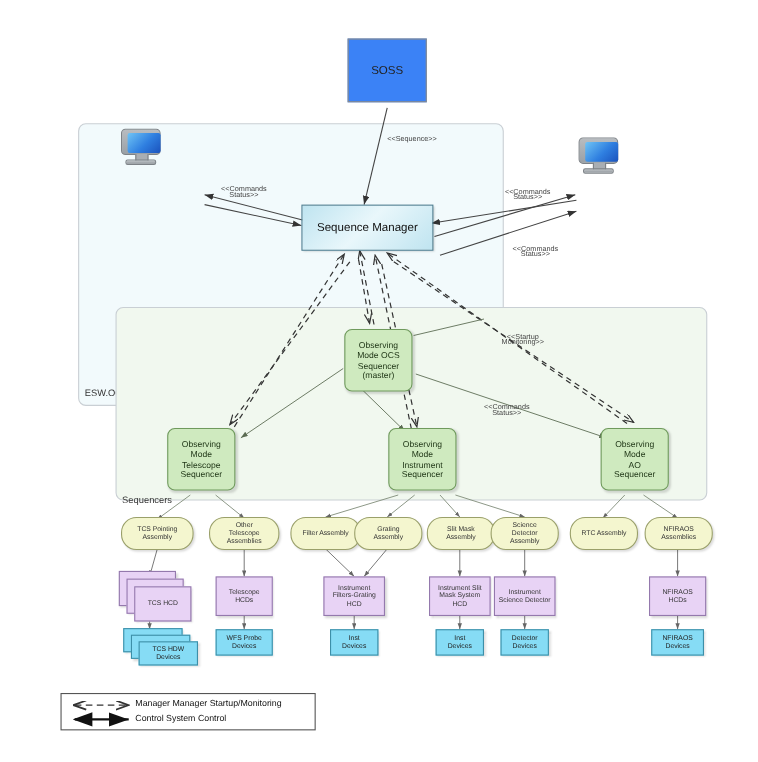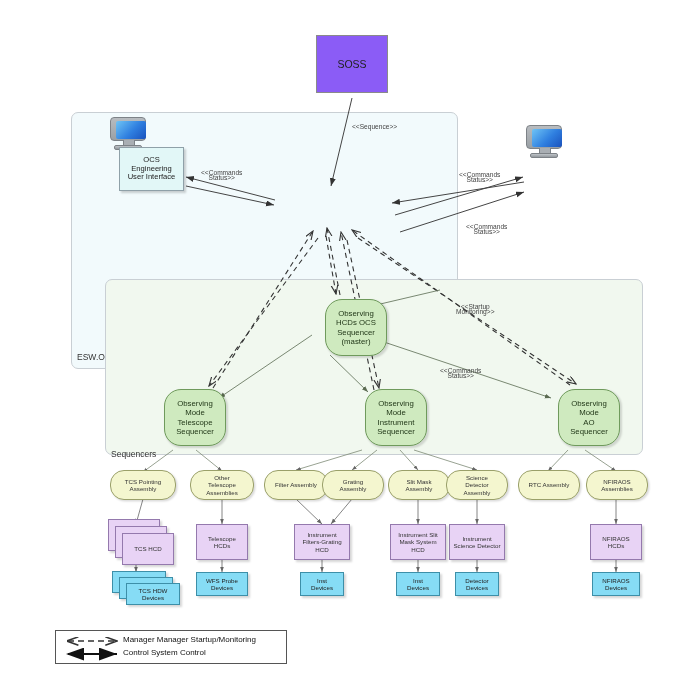--- a/index.html
+++ b/index.html
@@ -12,28 +12,28 @@
   .pkg{position:absolute;border:1.5px solid #c9cfd4;border-radius:7px;box-sizing:border-box;}
   .pkg.blue{background:#f2fafc;}
   .pkg.green{background:#f1f8ef;}
   .pkg-label{position:absolute;font-size:8.5px;color:#333;white-space:nowrap;}
 
   
   .node{position:absolute;box-sizing:border-box;display:flex;align-items:center;
         justify-content:center;text-align:center;line-height:1.18;}
   .node span{display:block;padding:0 2px;}
 
-  .soss{background:#8b5cf6;border:1.4px solid #8a8a8a;font-size:10.5px;color:#222;}
+  .soss{background:#3b82f6;border:1.4px solid #8a8a8a;font-size:10.5px;color:#222;}
   .uibox{background:#e2f7f7;border:1px solid #8fa0a8;font-size:7.6px;color:#222;
          box-shadow:1.5px 1.5px 2px rgba(0,0,0,.18);}
   .seqmgr{background:linear-gradient(135deg,#bfe4f0 0%,#e9f7fb 48%,#bfe4f0 100%);
           border:1px solid #4f7f92;font-size:10.5px;color:#111;
           box-shadow:1.5px 1.5px 2px rgba(0,0,0,.2);}
-  .seqnode{background:#cfeabf;border:1.2px solid #6f9a5c;border-radius:17px;
-           font-size:7.8px;color:#1d3314;box-shadow:1.5px 1.5px 2px rgba(0,0,0,.14);margin-left:12px;}
+  .seqnode{background:#cfeabf;border:1.2px solid #6f9a5c;border-radius:7px;
+           font-size:7.8px;color:#1d3314;box-shadow:1.5px 1.5px 2px rgba(0,0,0,.14);}
   .asm{background:#f4f6cf;border:1.1px solid #9aa06a;border-radius:14px;
        font-size:6.2px;color:#333;box-shadow:1.5px 1.5px 2px rgba(0,0,0,.14);}
   .hcd{background:#e8d3f5;border:1.1px solid #9479ad;font-size:6.2px;color:#333;
        box-shadow:1.5px 1.5px 2px rgba(0,0,0,.16);}
   .dev{background:#86dcf5;border:1.1px solid #3d8fa8;font-size:6.2px;color:#222;
        box-shadow:1.5px 1.5px 2px rgba(0,0,0,.16);}
 
   
   .stack{position:absolute;}
   .stack .card{position:absolute;box-sizing:border-box;}
@@ -155,38 +155,36 @@
     <span>SOSS</span>
   </div>
 
   <div class="monitor" style="left:108px;top:117px;">
     <div class="mon-screen">
       <div class="mon-glass"></div>
     </div>
     <div class="mon-neck"></div>
     <div class="mon-base"></div>
   </div>
-  <div class="node uibox" style="left:119px;top:147px;width:65px;height:44px;flex-direction:column;">
-    <span>OCS</span>
-    <span>Engineering</span>
-    <span>User Interface</span>
-  </div>
 
   <div class="monitor" style="left:524px;top:125px;">
     <div class="mon-screen">
       <div class="mon-glass"></div>
     </div>
     <div class="mon-neck"></div>
     <div class="mon-base"></div>
   </div>
 
+  <div class="node seqmgr" style="left:274px;top:186px;width:120px;height:42px;">
+    <span>Sequence Manager</span>
+  </div>
 
   <div class="node seqnode" style="left:313px;top:299px;width:62px;height:57px;flex-direction:column;">
     <span>Observing</span>
-    <span>HCDs OCS</span>
+    <span>Mode OCS</span>
     <span>Sequencer</span>
     <span>(master)</span>
   </div>
 
   <div class="node seqnode" style="left:152px;top:389px;width:62px;height:57px;flex-direction:column;">
     <span>Observing</span>
     <span>Mode</span>
     <span>Telescope</span>
     <span>Sequencer</span>
   </div>

